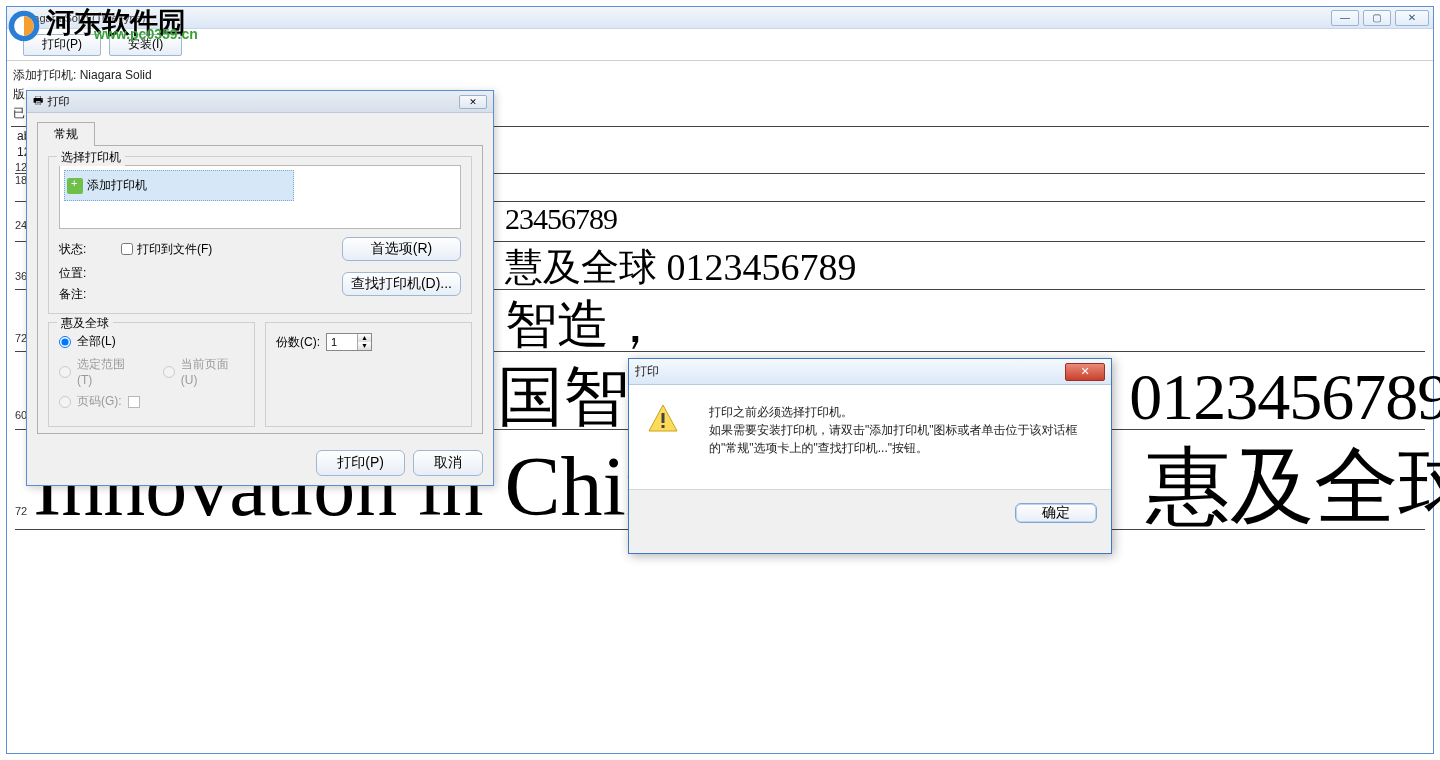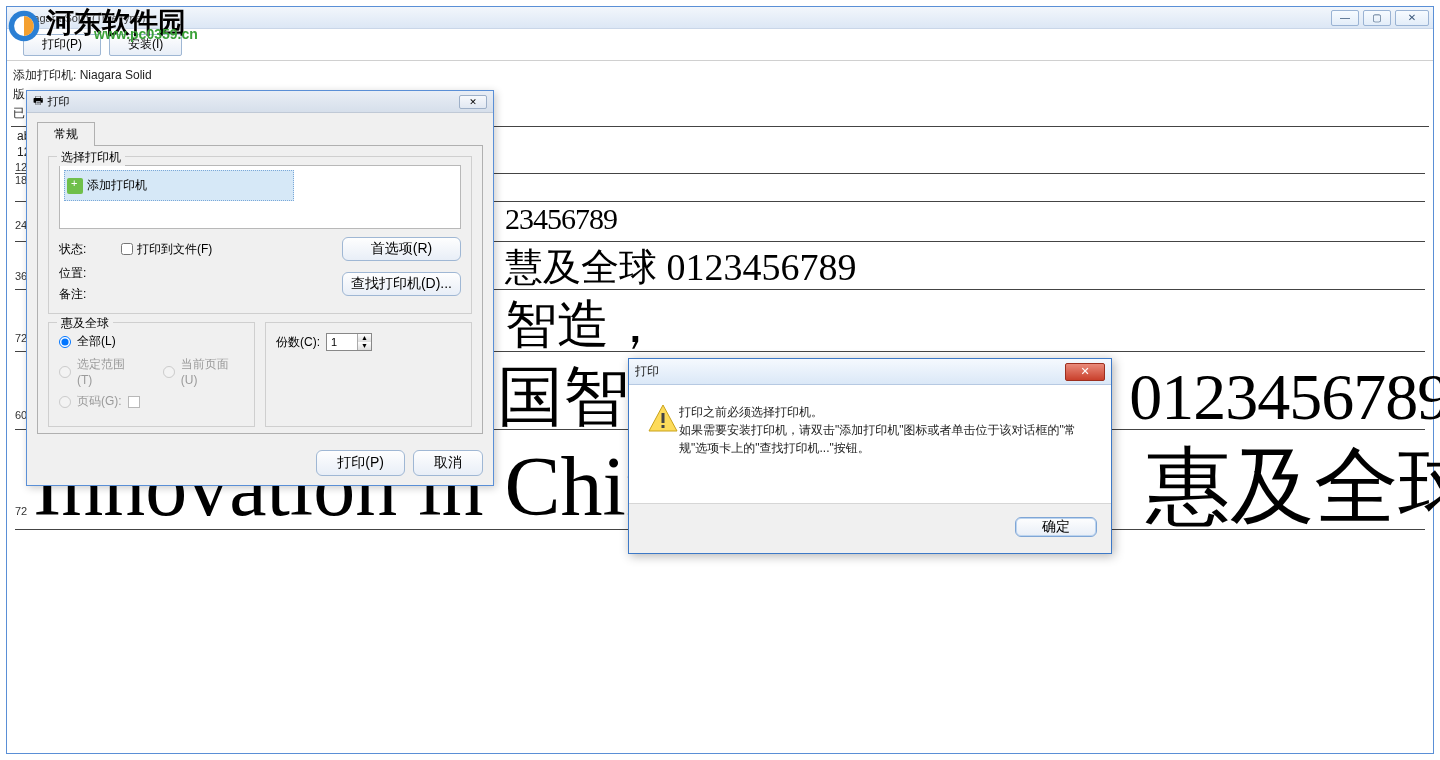--- a/index.html
+++ b/index.html
@@ -73,21 +73,21 @@
 .spin-btns div { flex:1; font-size: 7px; text-align: center; line-height: 7px; background: linear-gradient(#fff,#ddd); }
 
 .dlg-actions { display: flex; justify-content: flex-end; gap: 8px; padding: 8px 10px; }
 .dlg-actions .sbtn { padding: 3px 20px; }
 
 
 .alert-dlg { position: absolute; left: 628px; top: 358px; width: 484px; height: 196px; border: 1px solid #3d79c7; background: #f0f0f0; box-shadow: 2px 2px 10px rgba(0,0,0,.3); z-index: 20; }
 .alert-titlebar { height: 26px; background: linear-gradient(#f5f9fe,#dbe8f7); display: flex; align-items: center; padding: 0 6px; border-bottom: 1px solid #b6c9e2; }
 .alert-title { font-size: 12px; flex: 1; color: #222; }
 .alert-close { width: 40px; height: 18px; background: linear-gradient(#e98a7a,#c9402c); border: 1px solid #9c2f1f; border-radius: 2px; color: #fff; font-size: 11px; display: flex; align-items: center; justify-content: center; }
-.alert-body { padding: 18px 16px 0 18px; display: flex; gap: 0; background: #fff; height: 118px; }
+.alert-body { padding: 18px 16px 0 18px; display: flex; gap: 30px; background: #fff; height: 104px; }
 .warn-icon { width: 32px; height: 32px; flex: none; }
 .warn-icon svg { width: 32px; height: 32px; }
 .alert-text { font-size: 12px; color: #222; line-height: 18px; }
 .alert-actions { height: 46px; border-top: 1px solid #d6d6d6; background: #f0f0f0; display: flex; justify-content: flex-end; align-items: center; padding: 0 14px; }
 .alert-actions .sbtn { padding: 0 26px; border: 1px solid #7fa6d6; box-shadow: 0 0 0 1px #bcd4ef inset; }
 
 </style>
 </head>
 <body>
 

